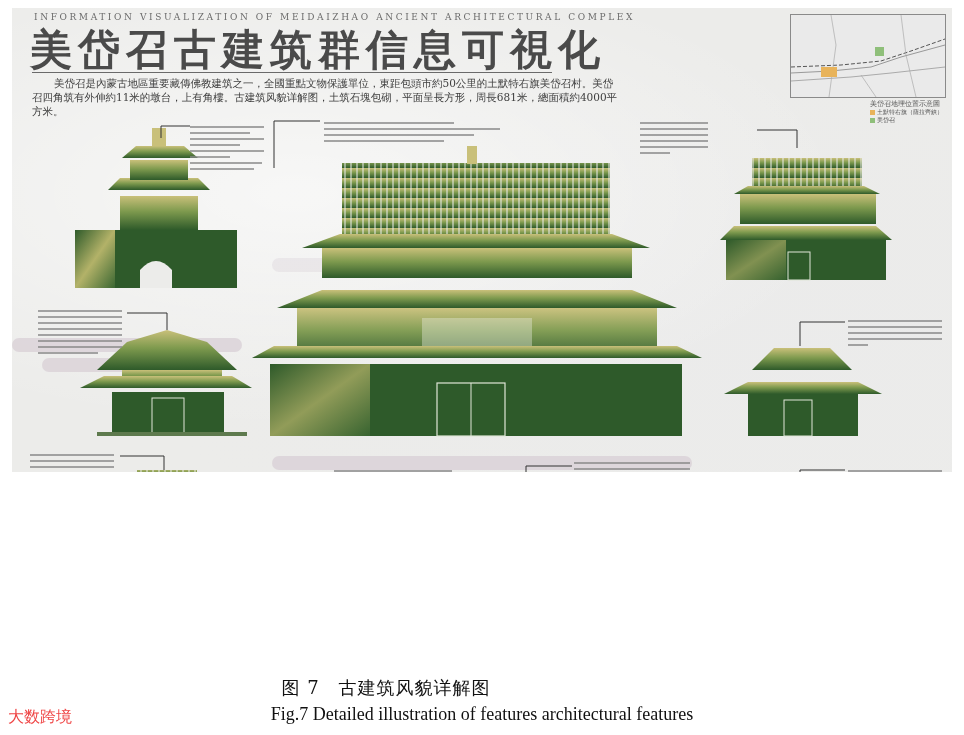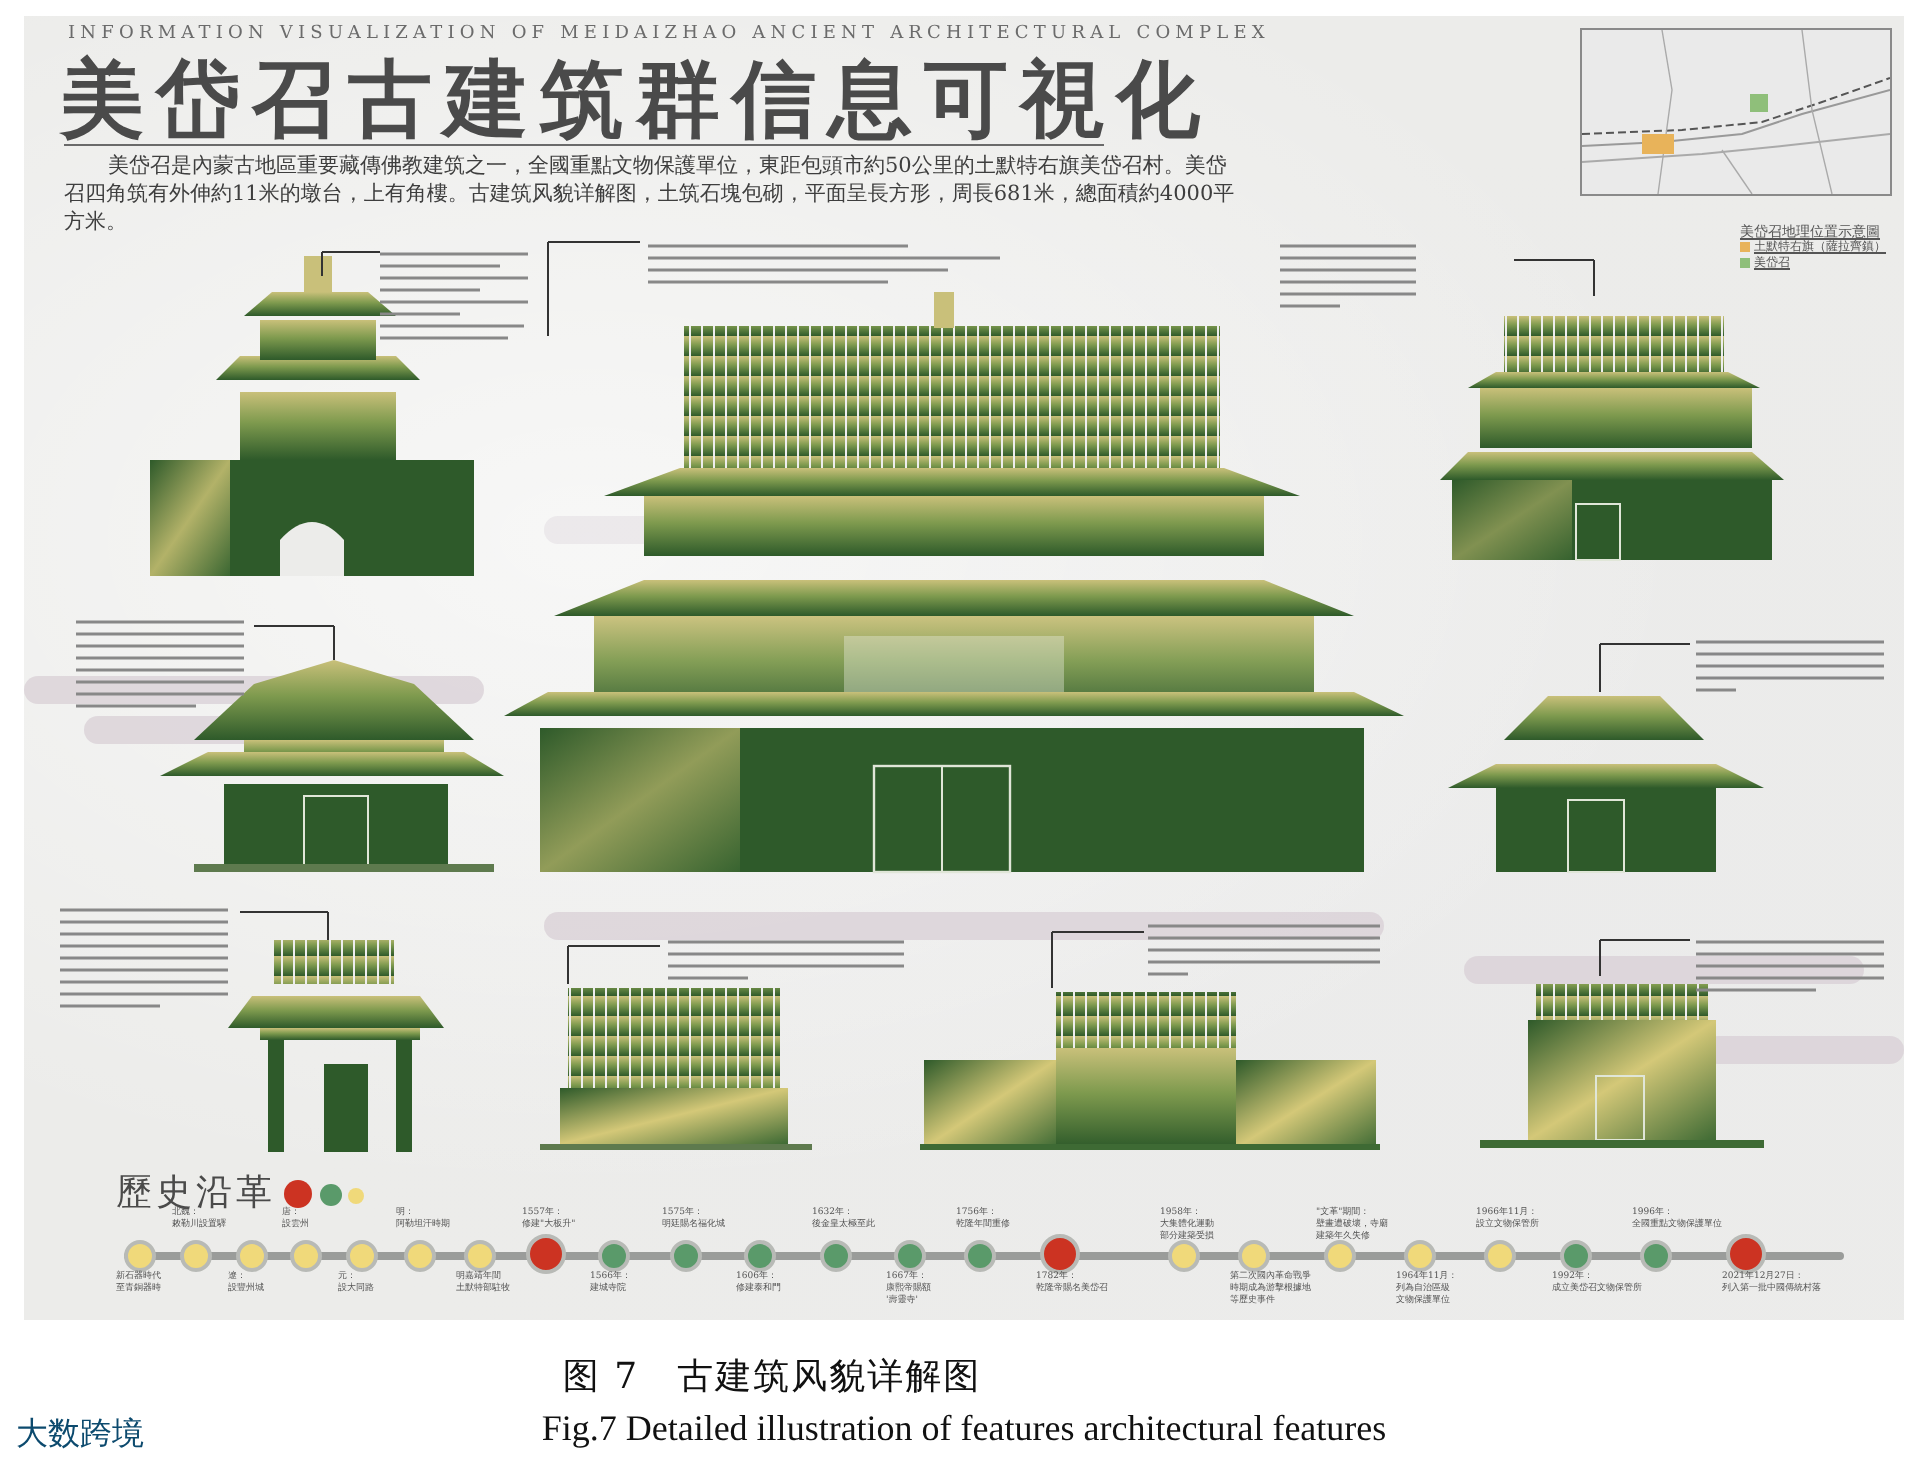--- a/index.html
+++ b/index.html
@@ -1,40 +1,40 @@
 <!DOCTYPE html>
 <html><head>
 <meta charset="utf-8">
 <style>
   html,body{margin:0;padding:0;background:#ffffff;}
   body{width:964px;height:735px;position:relative;overflow:hidden;font-family:"DejaVu Serif","Liberation Serif",serif;}
-  .poster{position:absolute;left:12px;top:8px;width:940px;height:652px;
+  .poster{position:absolute;left:12px;top:8px;width:940px;height:464px;
     background:
       radial-gradient(ellipse at 30% 40%, rgba(255,255,255,0.6), rgba(255,255,255,0) 60%),
       radial-gradient(ellipse at 80% 70%, rgba(235,235,235,0.8), rgba(255,255,255,0) 60%),
       #ececea;
     overflow:hidden;}
   .cloud{position:absolute;height:14px;border-radius:7px;background:#d8cfd6;opacity:0.75;}
   .subtitle-en{position:absolute;left:22px;top:4px;font-size:9px;letter-spacing:2.6px;color:#6b6b6b;}
   .title-cn{position:absolute;left:18px;top:14px;font-size:42px;color:#4a4a4a;letter-spacing:6px;font-weight:bold;}
   .title-rule{position:absolute;left:20px;top:64px;width:520px;height:1px;background:#6a6a6a;}
   .intro{position:absolute;left:20px;top:68px;width:590px;font-size:10.5px;line-height:14px;color:#3e3e3e;text-indent:22px;}
   .map{position:absolute;left:778px;top:6px;width:154px;height:82px;border:1px solid #8a8a8a;background:#eaeaea;}
-  .map-legend{position:absolute;left:858px;top:104px;font-size:6px;color:#555;line-height:8px;text-decoration:underline;}
+  .map-legend{position:absolute;left:858px;top:92px;font-size:6px;color:#555;line-height:8px;}
   .map-legend .sw{display:inline-block;width:5px;height:5px;margin-right:2px;vertical-align:middle;}
   .callout{position:absolute;font-size:4.5px;line-height:6px;color:#666;}
   .timeline-title{position:absolute;left:46px;top:576px;font-size:18px;color:#4a4a4a;letter-spacing:2px;}
   .tt-dot{position:absolute;border-radius:50%;}
   .tl-line{position:absolute;left:50px;top:618px;width:860px;height:4px;background:#9a9c9a;border-radius:2px;}
   .node{position:absolute;top:612px;width:12px;height:12px;border-radius:50%;border:2px solid #b8bab6;transform:translateX(-8px);}
   .node.big{top:609px;width:16px;height:16px;transform:translateX(-10px);}
   .tl-lab{position:absolute;font-size:4.5px;line-height:6px;color:#555;white-space:pre;}
   .cap-cn{position:absolute;left:0;width:772px;top:676px;text-align:center;font-size:18px;color:#111;letter-spacing:1px;}
   .cap-en{position:absolute;left:0;width:964px;top:704px;text-align:center;font-size:18px;color:#111;font-family:"Liberation Serif",serif;}
-  .watermark{position:absolute;left:8px;top:707px;font-size:16px;color:#0c4a6e;font-family:"DejaVu Sans",sans-serif;}
+  .watermark{position:absolute;left:8px;top:707px;font-size:16px;color:#ef4444;font-family:"DejaVu Sans",sans-serif;}
 </style>
 </head>
 <body>
 
 <div class="poster">
 
   <div class="cloud" style="left:0;top:330px;width:230px;"></div>
   <div class="cloud" style="left:30px;top:350px;width:120px;"></div>
   <div class="cloud" style="left:260px;top:448px;width:420px;"></div>
   <div class="cloud" style="left:720px;top:470px;width:200px;"></div>

